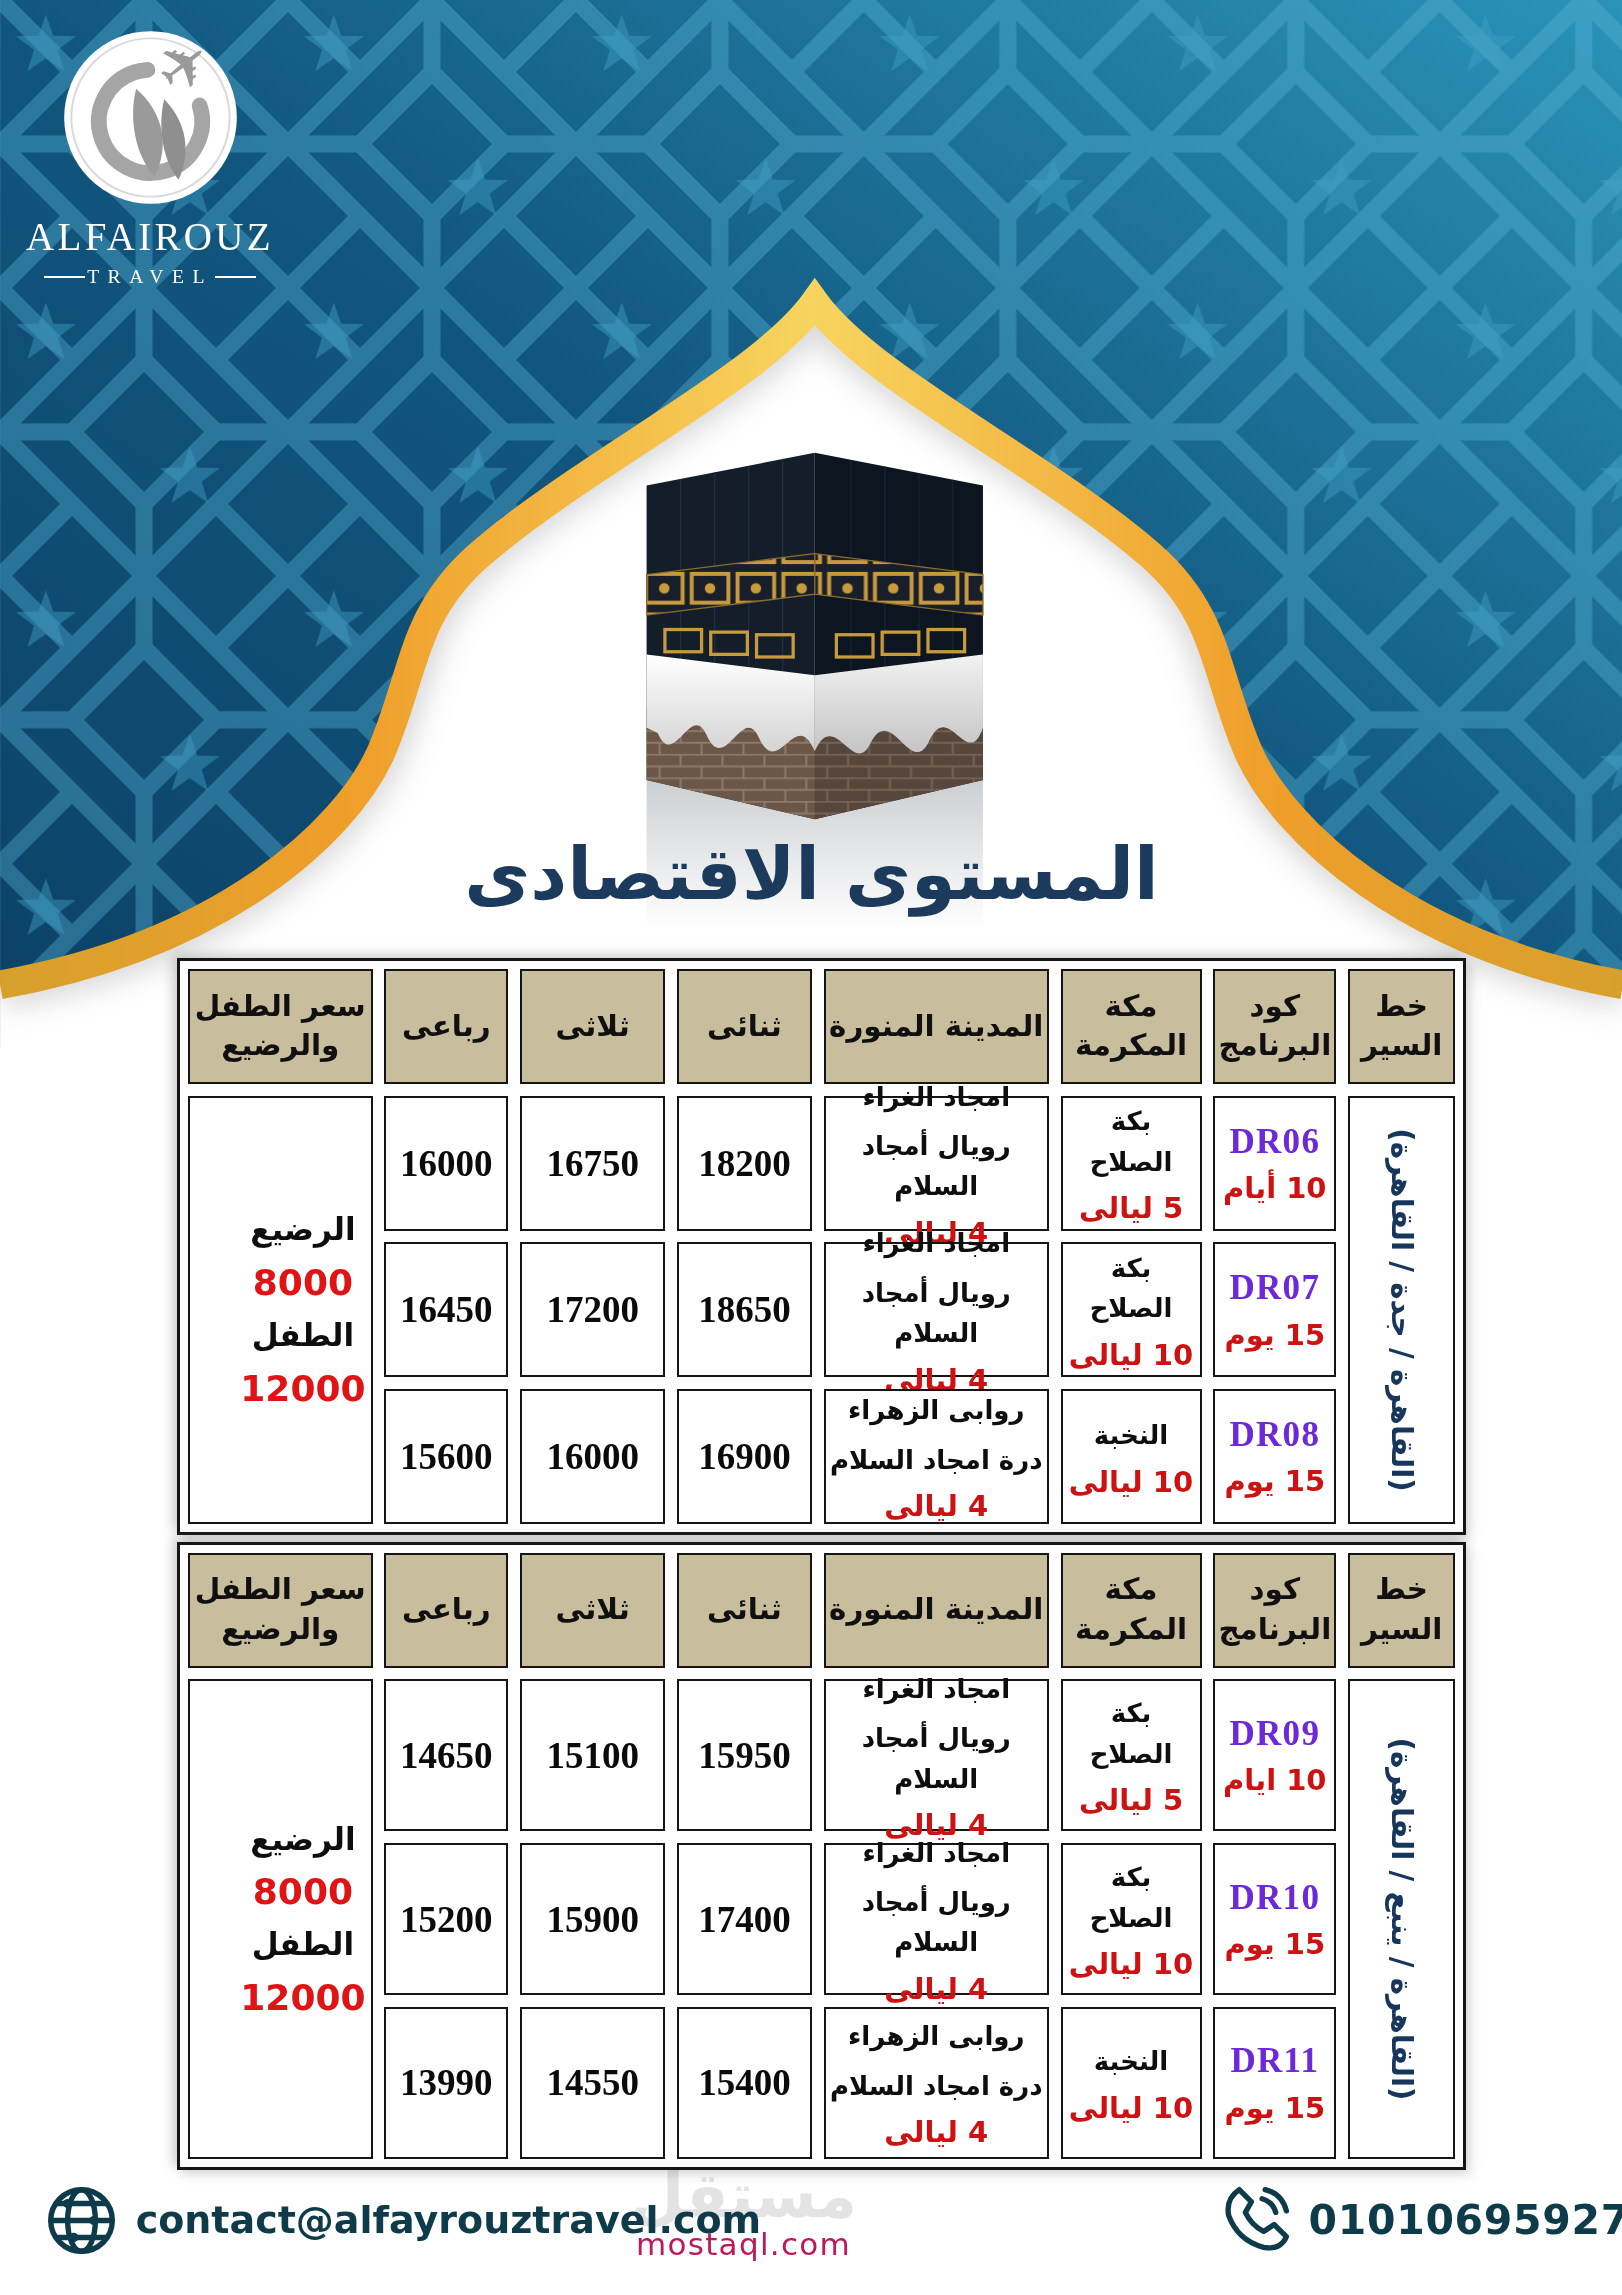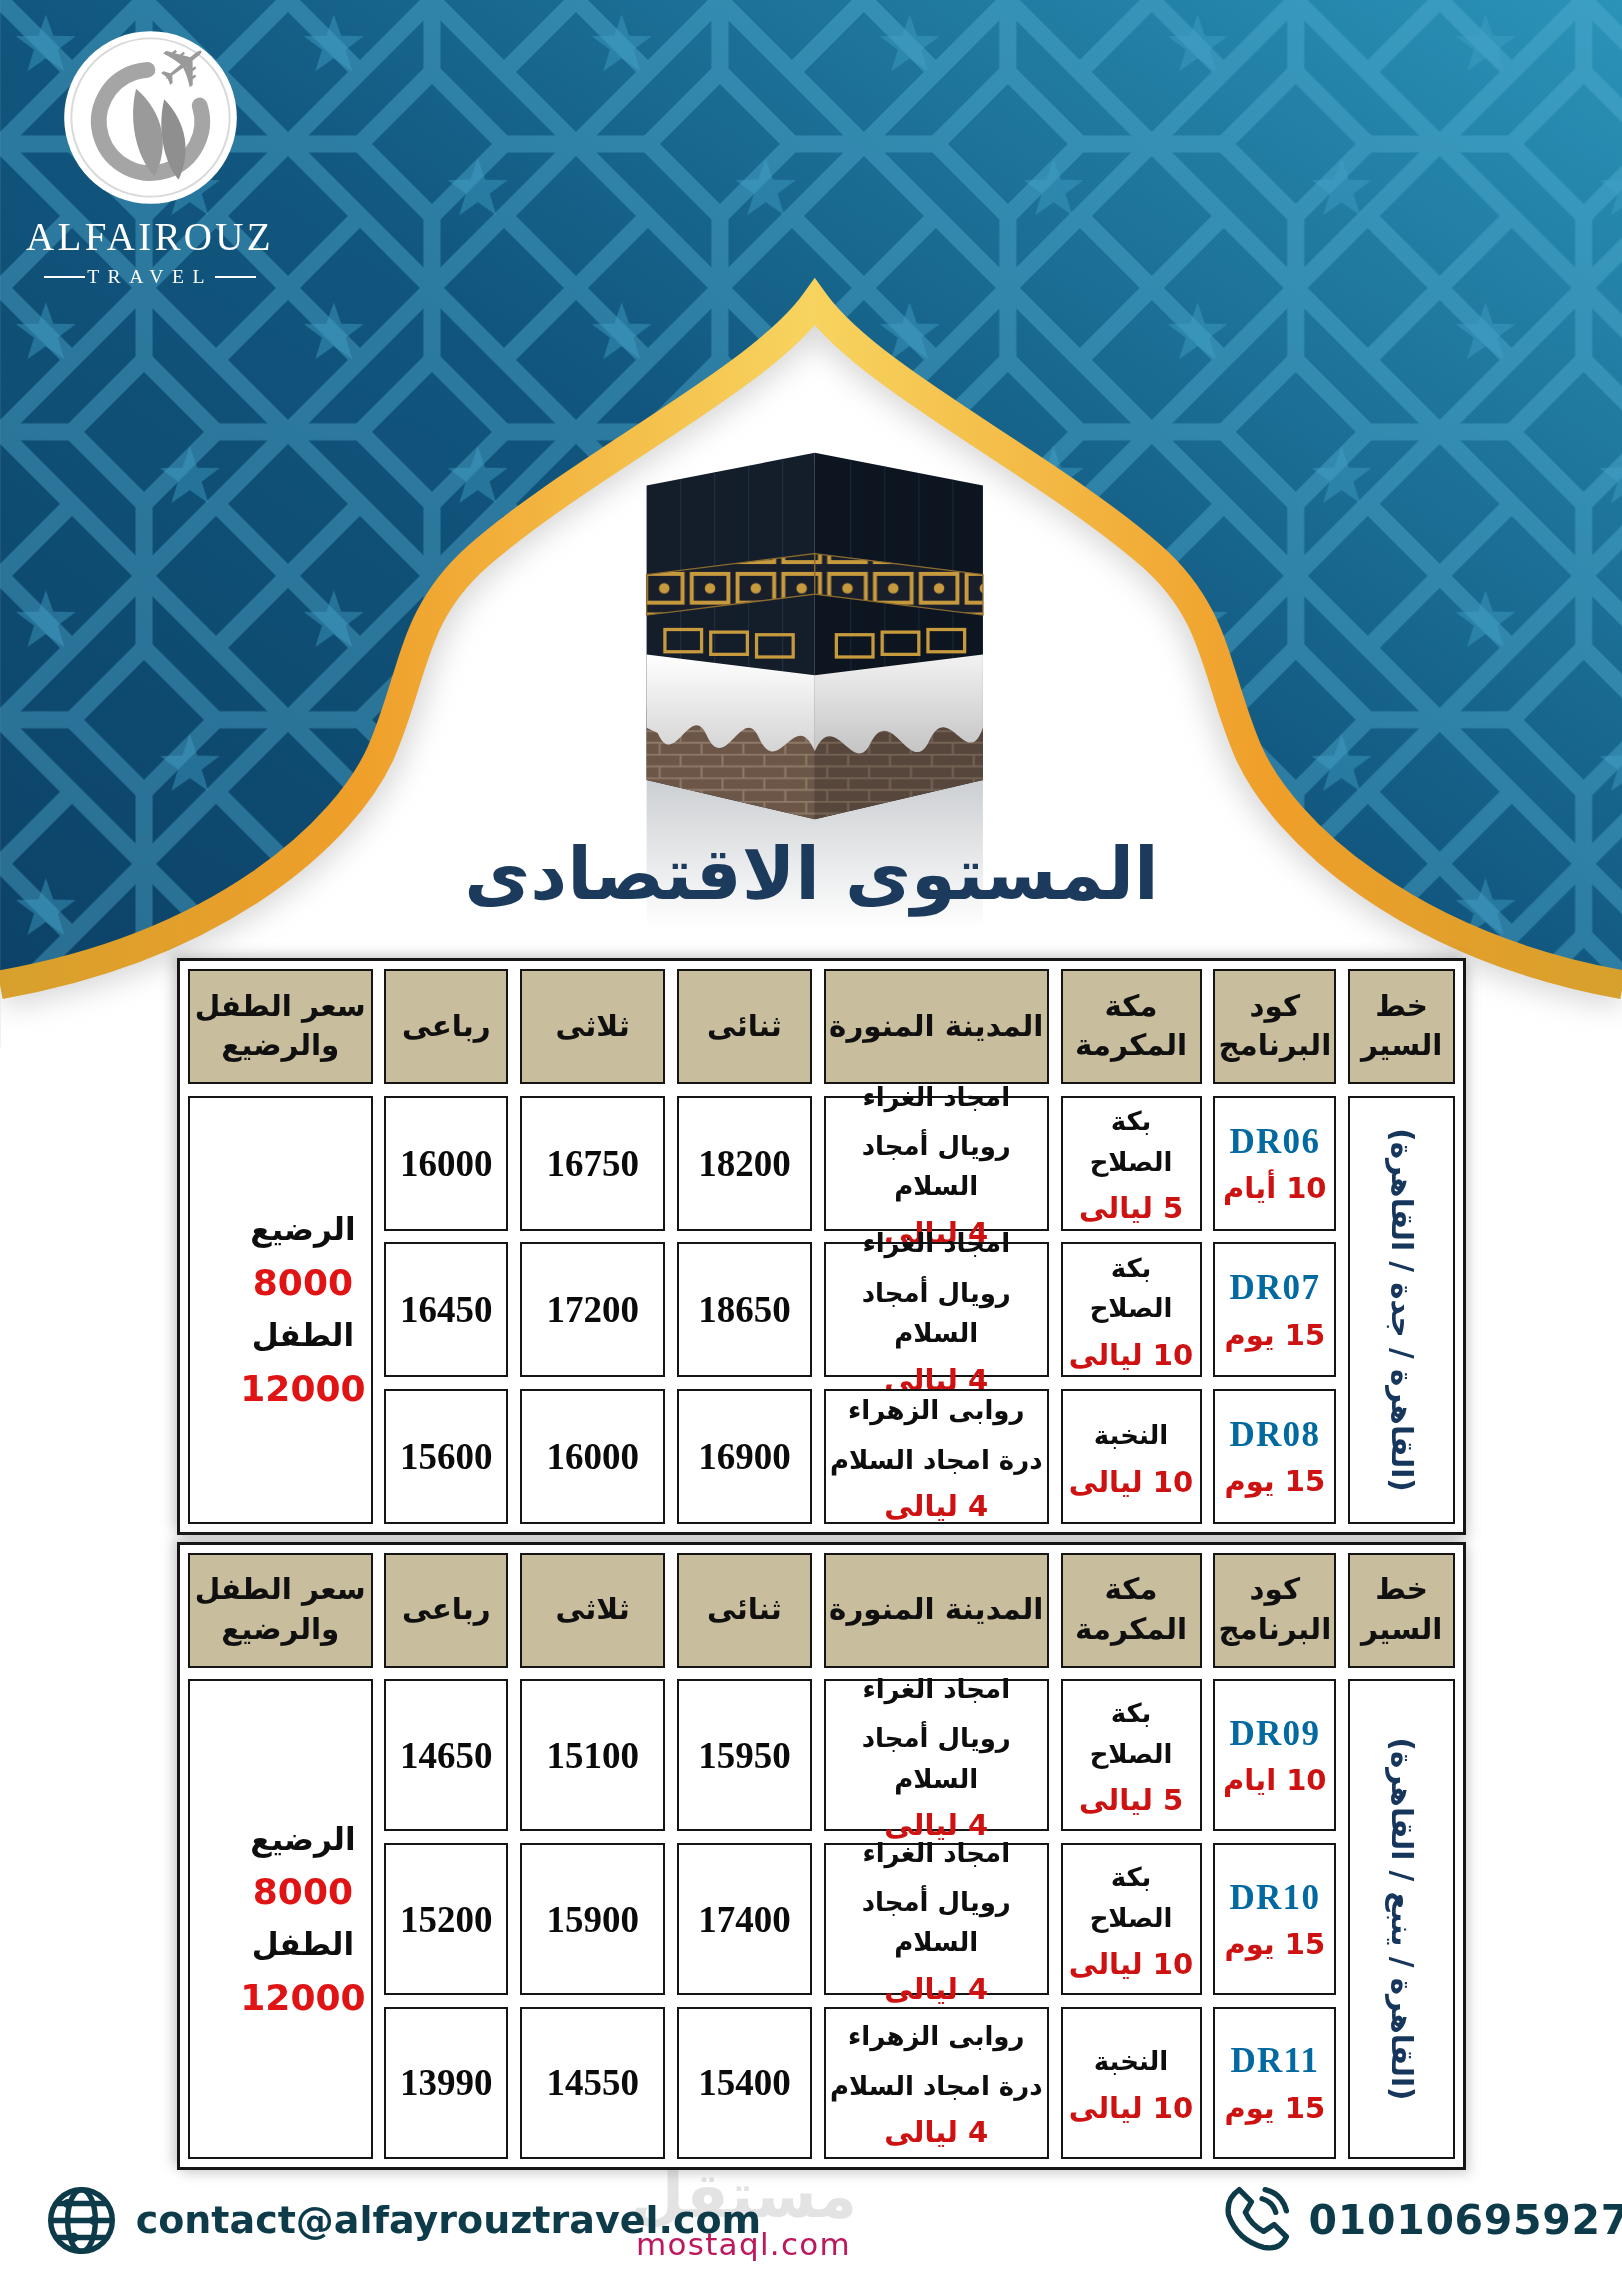--- a/index.html
+++ b/index.html
@@ -31,21 +31,21 @@
   .ptable.t2{grid-template-rows:115px 152px 152px 152px;}
   .cell{border:2.6px solid #151515;background:#fff;display:flex;flex-direction:column;
         align-items:center;justify-content:center;text-align:center;gap:9.2px;padding:2.6px;
         box-sizing:border-box;}
   .hcell{background:#c8bd9c;font-weight:bold;font-size:29.4px;line-height:1.35;color:#101010;}
   .nowrap{white-space:nowrap;}
   .route-cell{grid-row:2 / span 3;grid-column:1;}
   .route-text{transform:rotate(90deg);white-space:nowrap;font-weight:bold;font-size:29.4px;color:#17365c;}
   .child-cell{grid-column:8;grid-row:2 / span 3;gap:14.4px;padding-left:48px;}
   .code-id{font-family:"Liberation Serif",serif;font-weight:bold;font-size:35px;
-           color:#0369a1;letter-spacing:1.3px;}
+           color:#6d28d9;letter-spacing:1.3px;}
   .code-days,.nights{font-weight:bold;font-size:29px;color:#ce1212;}
   .hotel{font-weight:bold;font-size:26px;color:#0e0e0e;line-height:1.55;}
   .price{font-family:"Liberation Serif",serif;font-weight:bold;font-size:37px;color:#0b0b0b;}
   .child-label{font-weight:bold;font-size:31px;color:#0e0e0e;}
   .child-value{font-weight:bold;font-size:36px;color:#e01414;}
 
   
   .footer{position:absolute;left:0;top:2178px;width:1623px;height:98px;z-index:3;padding-left:48px;}
   .contact-email{position:absolute;left:43px;top:3.9px;display:flex;align-items:center;gap:15.7px;}
   .email-text{font-weight:bold;font-size:38px;color:#0d3b49;}

